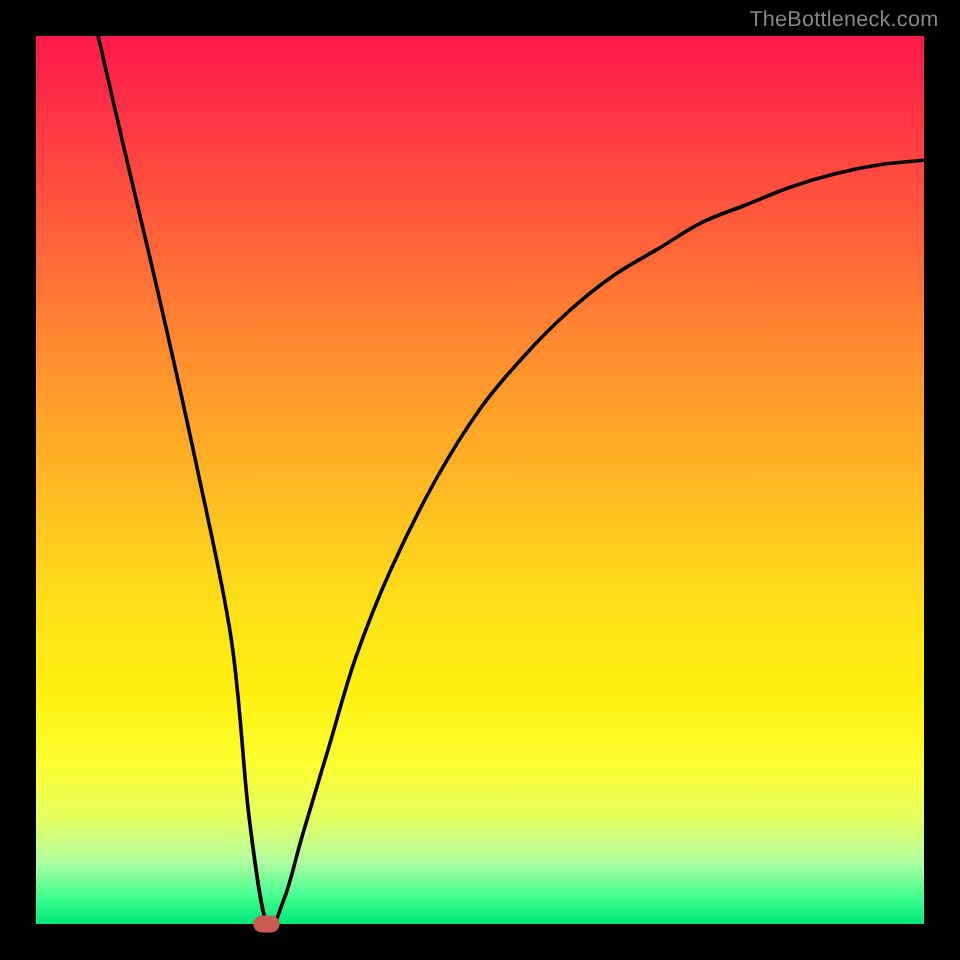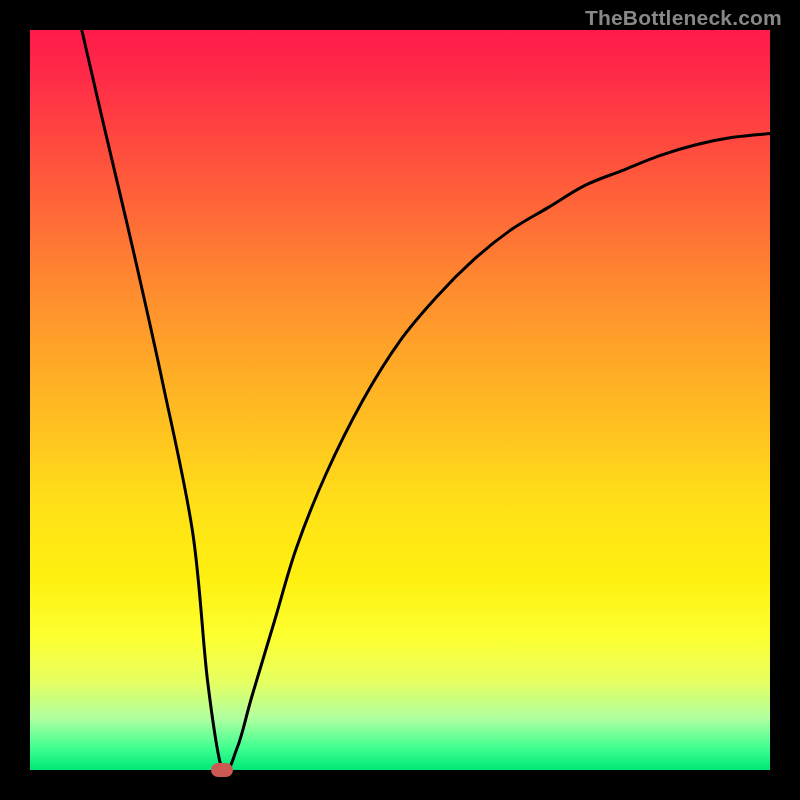--- a/index.html
+++ b/index.html
@@ -40,22 +40,22 @@
       #b0ffa0 93%,
       #40ff90 97%,
       #00e878 100%
     );
   }
   .watermark {
     position: absolute;
     top: 6px;
     right: 18px;
     color: #888;
-    font-size: 21px;
-    font-weight: 700;
+    font-size: 18px;
+    font-weight: 400;
     letter-spacing: 0.2px;
     user-select: none;
   }
   svg.curve {
     position: absolute;
     left: 0;
     top: 0;
     width: 740px;
     height: 740px;
     overflow: visible;

